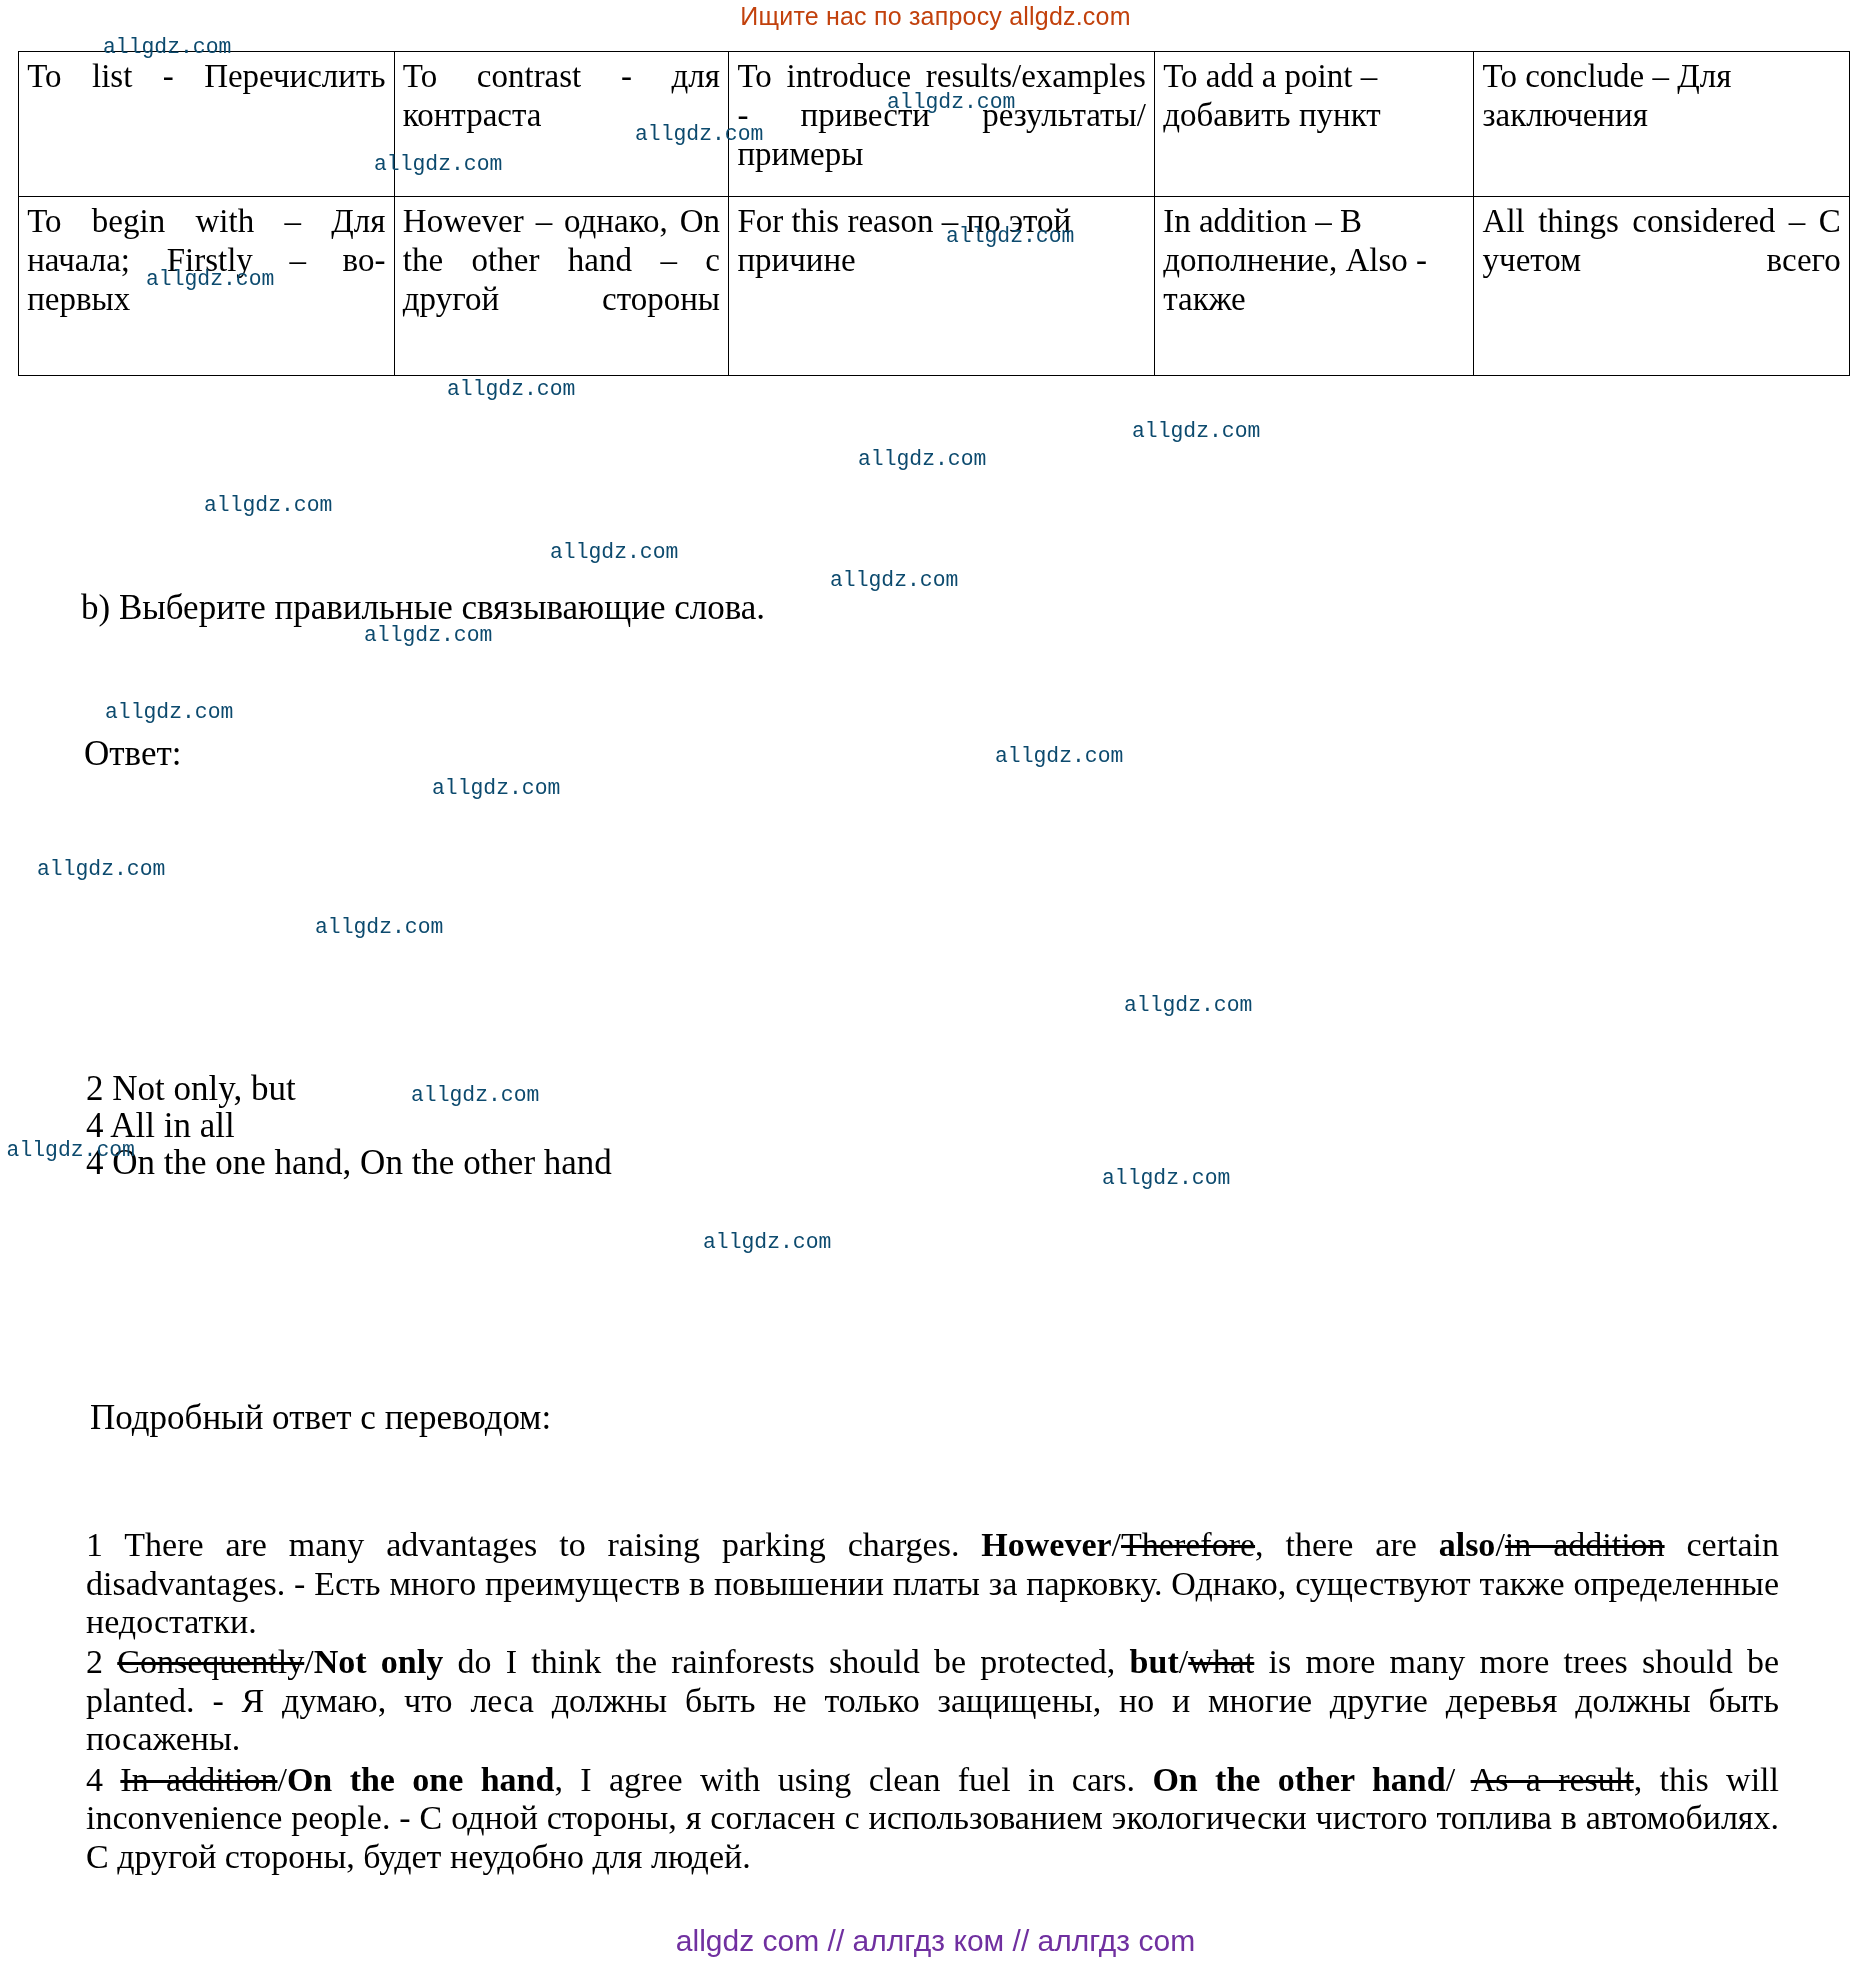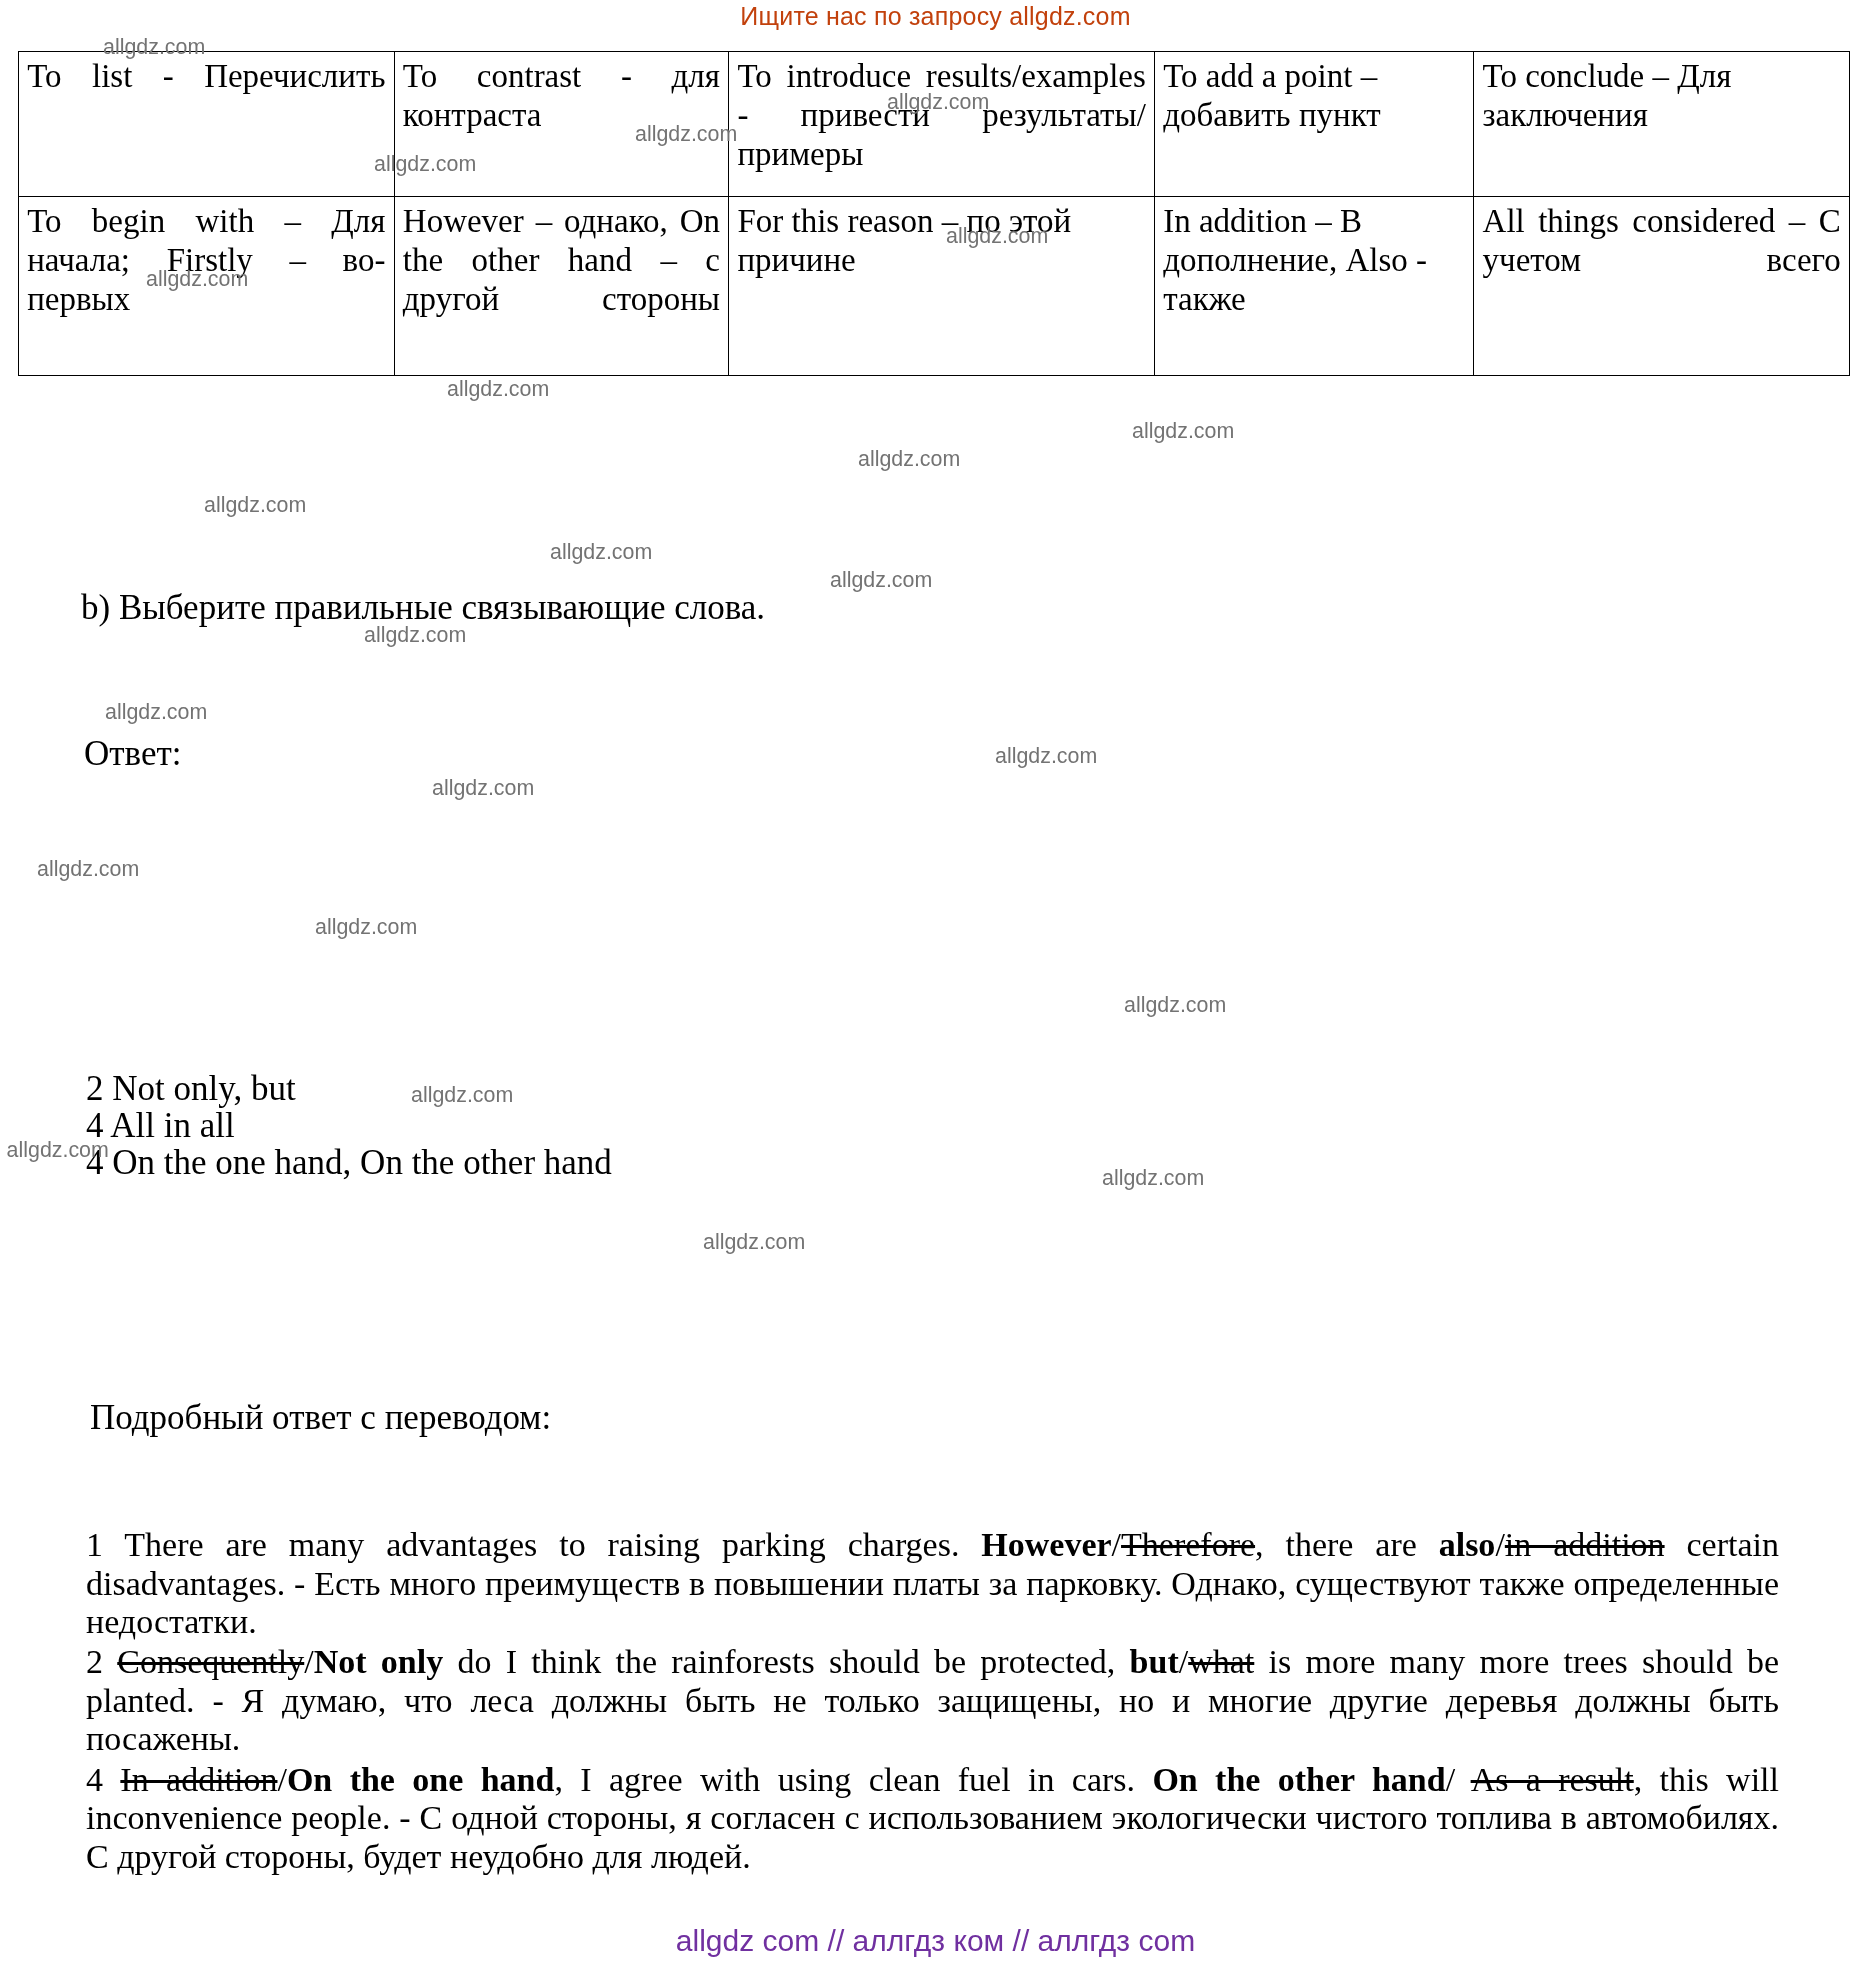--- a/index.html
+++ b/index.html
@@ -25,22 +25,22 @@
     text-align: center;
     font-family: "Liberation Sans", sans-serif;
     font-size: 25px;
     color: #c2410c;
     letter-spacing: 0.2px;
   }
 
   
   .wm {
     position: absolute;
-    font-family: Liberation Sans, sans-serif;
-    color: #737373;
+    font-family: Liberation Mono, monospace;
+    color: #0c4a6e;
     white-space: nowrap;
     pointer-events: none;
   }
 
   
   .linkers-table {
     position: absolute;
     left: 18px;
     top: 51px;
     width: 1832px;

